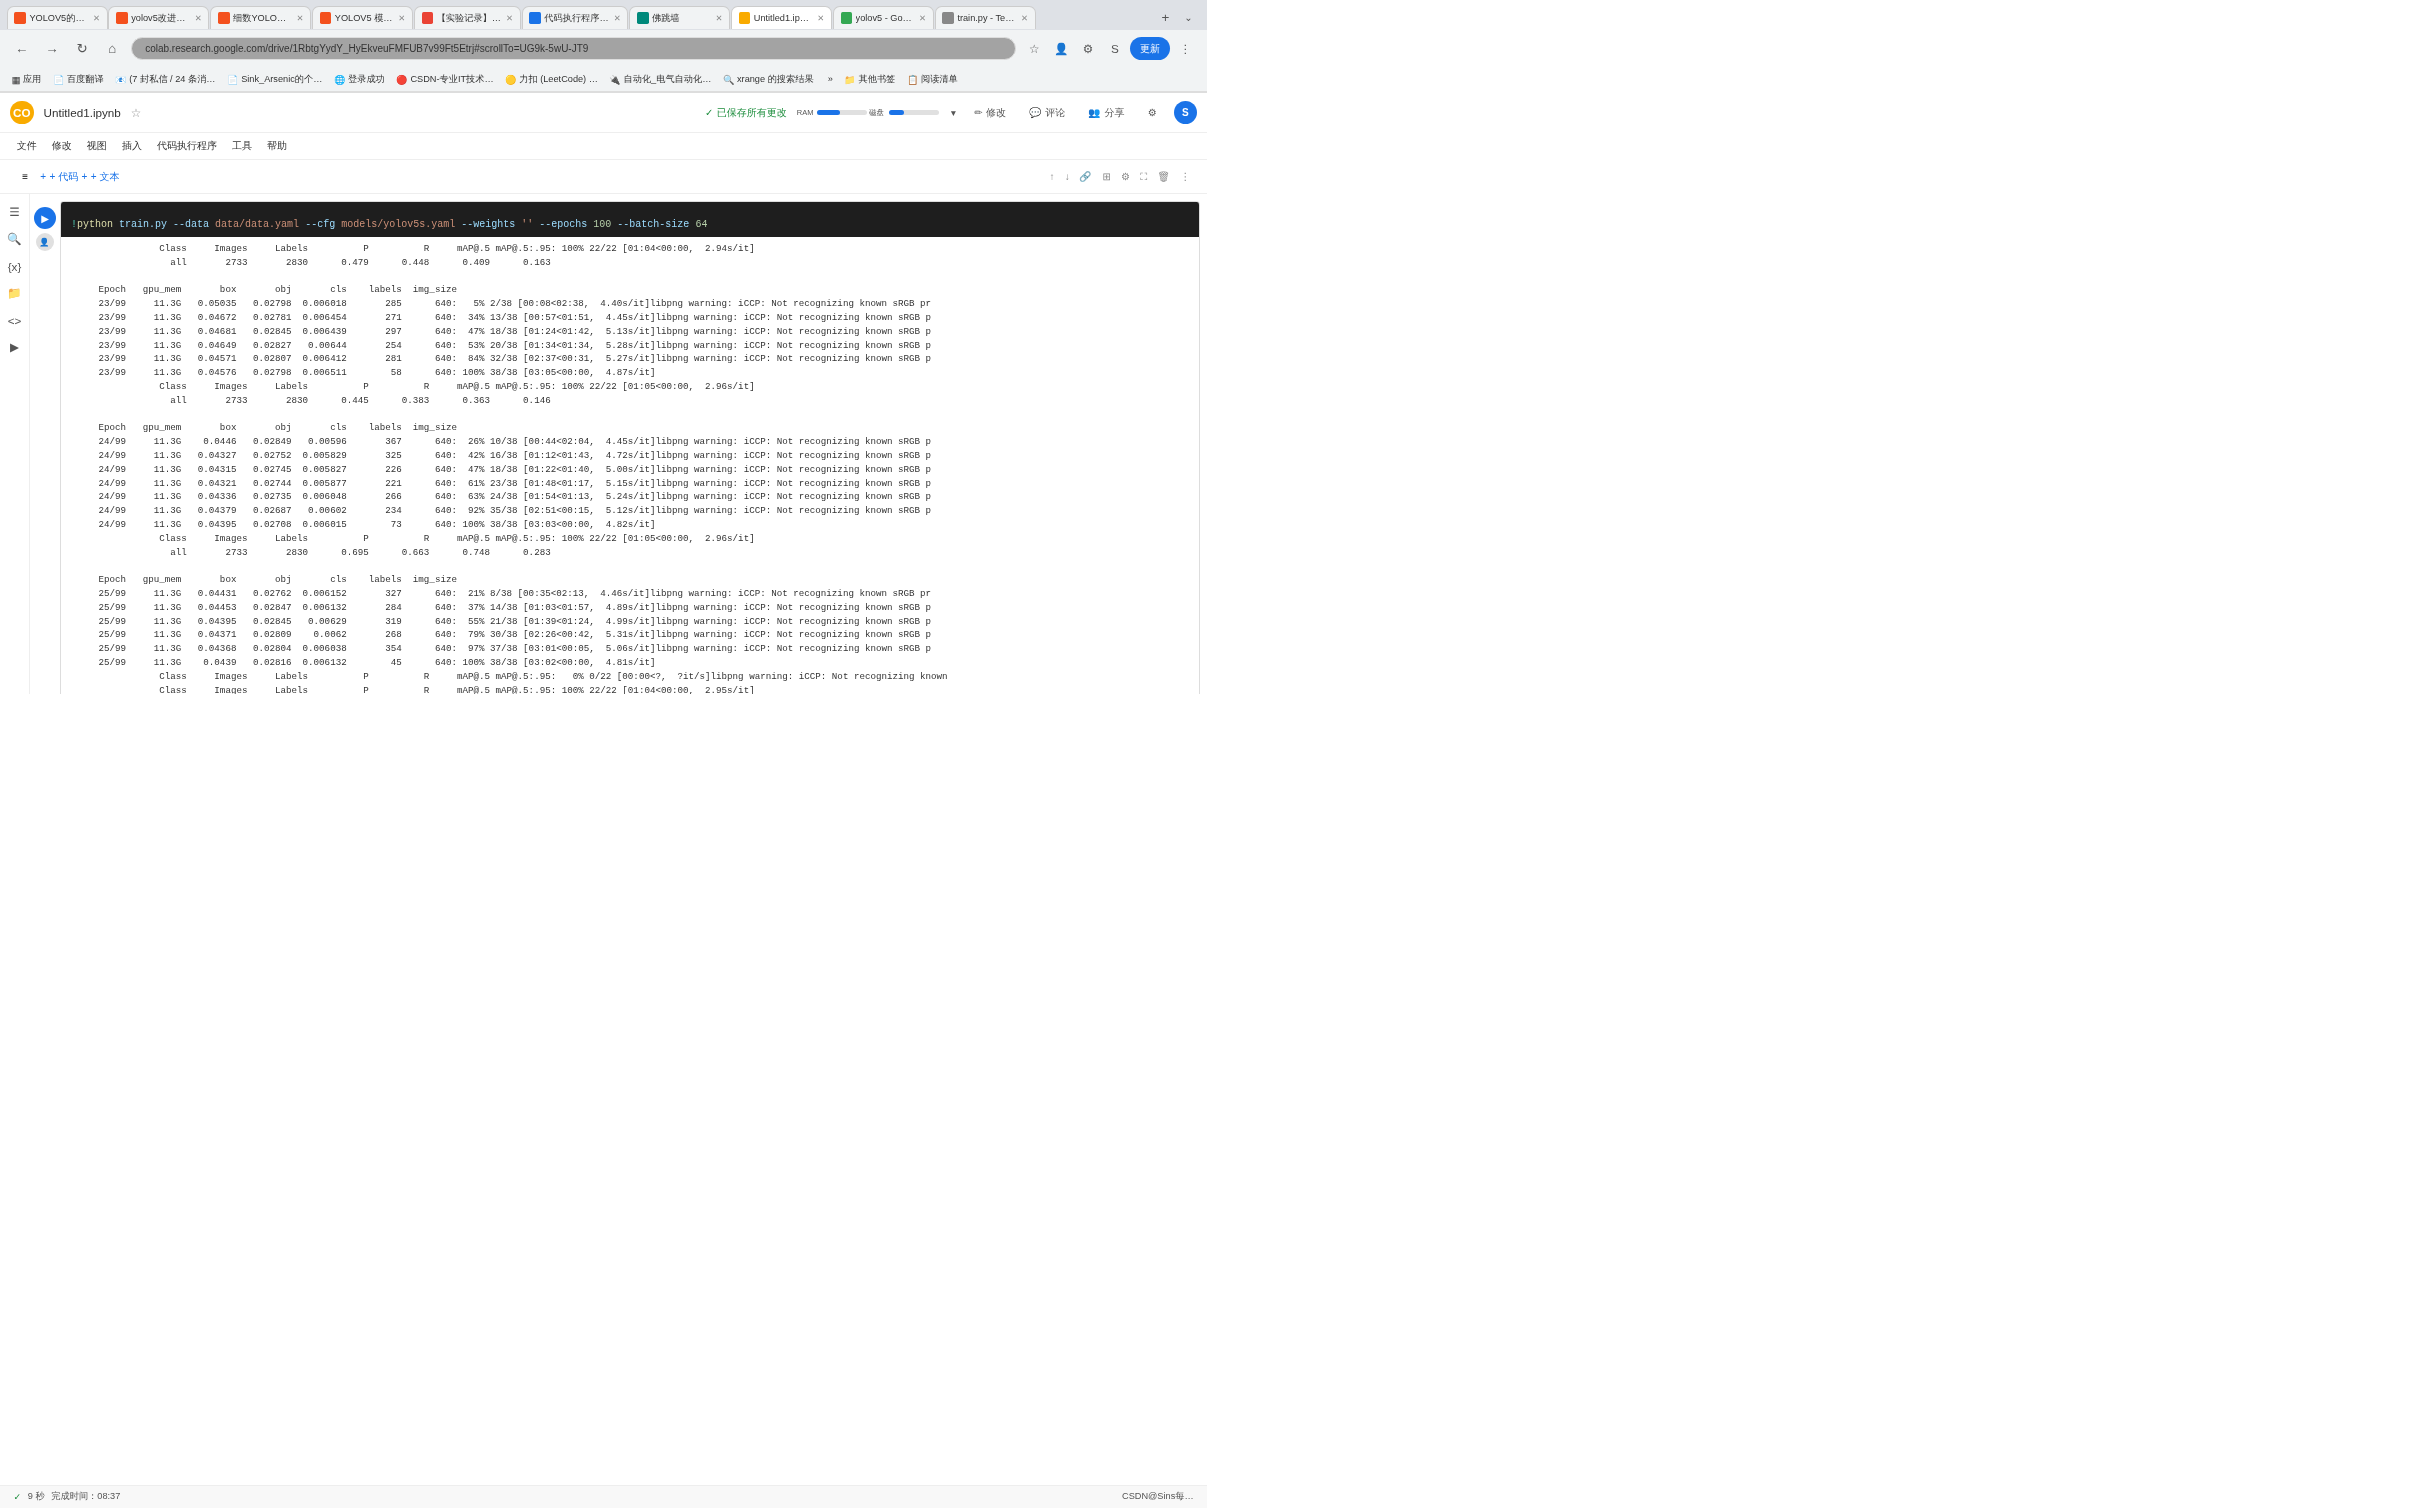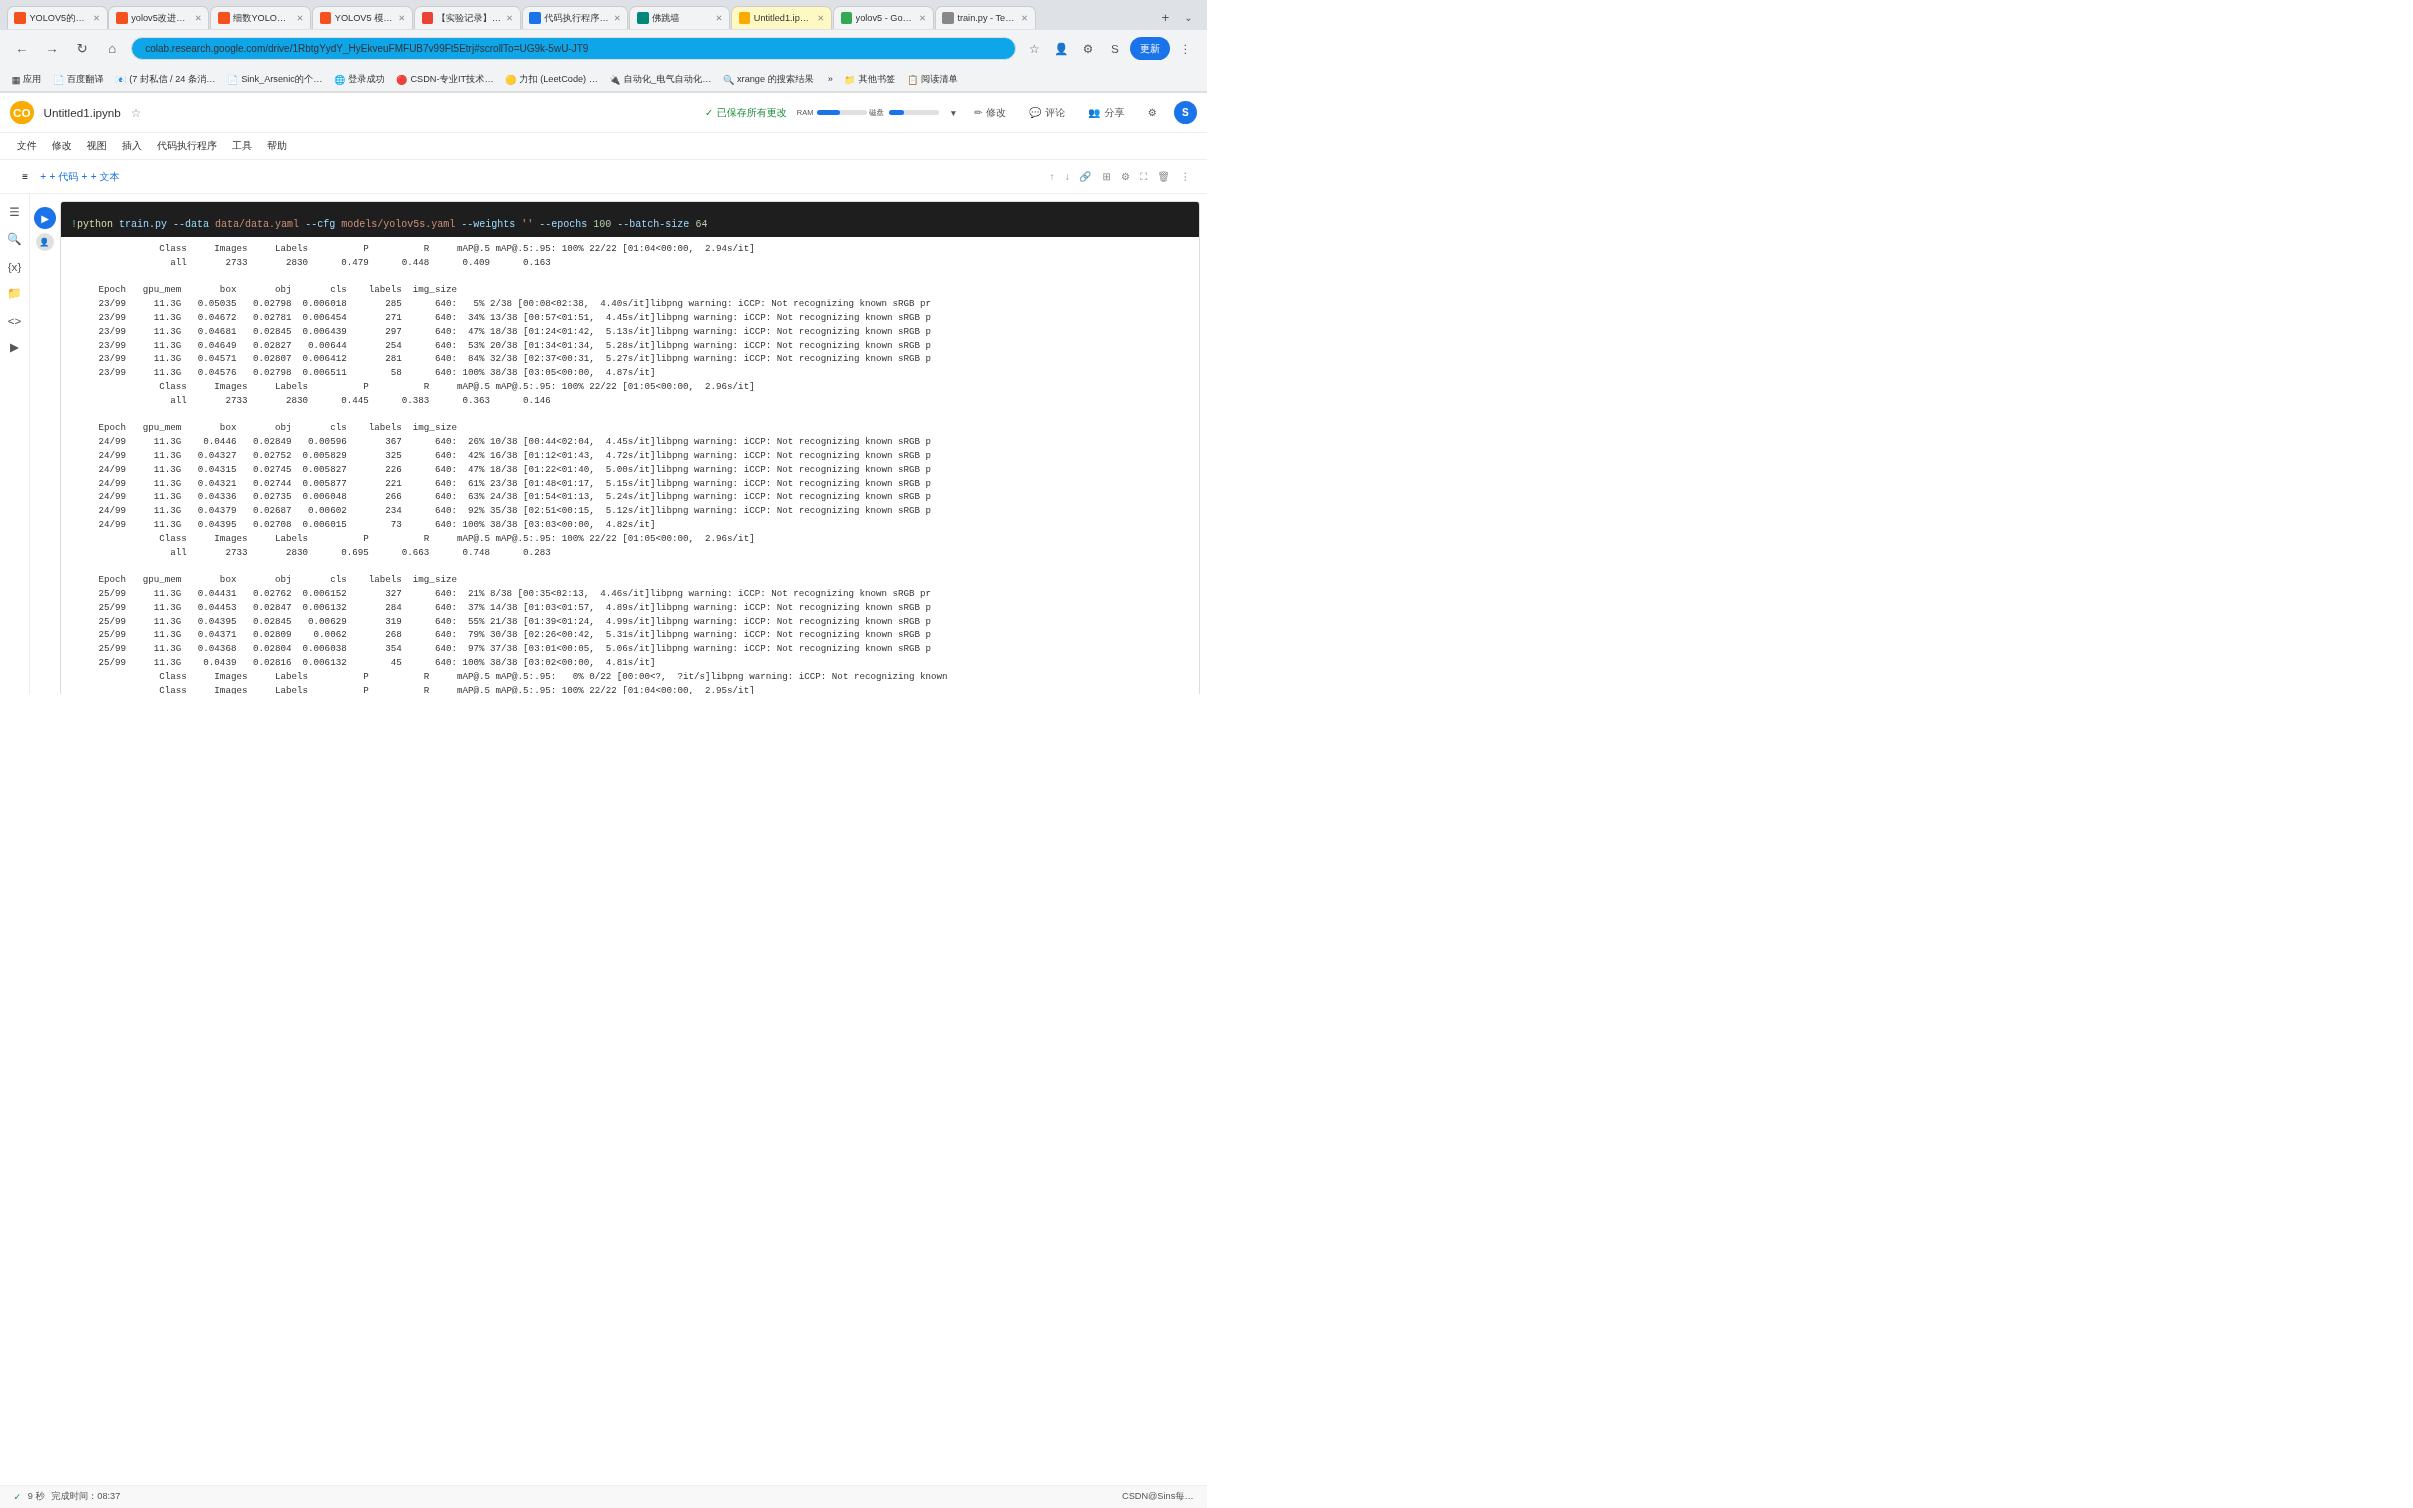--- a/index.html
+++ b/index.html
@@ -2,29 +2,29 @@
 <html style="font-size:13.4px"><head>
   <meta charset="utf-8">
   <style>
     * { margin: 0; padding: 0; box-sizing: border-box; }
     body { font-family: Arial, sans-serif; background: #fff; width: 1207px; height: 754px; overflow: hidden; font-size: 10px; }
 
     
     .browser-chrome { background: #f1f3f4; border-bottom: 0.8px solid #ddd; }
     .tab-bar { display: flex; align-items: center; padding: 5px 6.7px 0; background: #dee1e6; gap: 0.8px; height: 30px; }
     .tab { display: flex; align-items: center; background: #f1f3f4; border-radius: 6.7px 6.7px 0 0; padding: 0 6.7px; height: 23.5px; font-size: 9.2px; color: #333; min-width: 101px; max-width: 134px; cursor: pointer; gap: 3.4px; border: 0.8px solid #ccc; border-bottom: none; }
-    .tab.active { background: #fef9c3; color: #333; }
+    .tab.active { background: #ffffff; color: #333; }
     .tab-favicon { width: 11.7px; height: 11.7px; border-radius: 1.7px; flex-shrink: 0; }
     .tab-label { flex: 1; overflow: hidden; text-overflow: ellipsis; white-space: nowrap; font-size: 9.2px; }
     .tab-close { font-size: 8.4px; color: #888; cursor: pointer; margin-left: 1.7px; flex-shrink: 0; }
     .tab-new { background: none; border: none; padding: 3.4px 6.7px; cursor: pointer; font-size: 13.4px; color: #555; }
 
     .address-bar { display: flex; align-items: center; padding: 5px 10px; gap: 6.7px; background: #f1f3f4; height: 37px; }
     .nav-btn { background: none; border: none; cursor: pointer; color: #555; font-size: 13.4px; padding: 3.4px; border-radius: 50%; width: 23.5px; height: 23.5px; display: flex; align-items: center; justify-content: center; }
-    .address-input { flex: 1; background: #0ea5e9; border: 0.8px solid #ddd; border-radius: 17px; padding: 3.4px 13.4px; font-size: 10px; color: #333; height: 23.5px; }
+    .address-input { flex: 1; background: #a3a3a3; border: 0.8px solid #ddd; border-radius: 17px; padding: 3.4px 13.4px; font-size: 10px; color: #333; height: 23.5px; }
     .toolbar-icons { display: flex; gap: 3.4px; }
     .toolbar-icon-btn { background: none; border: none; cursor: pointer; color: #555; font-size: 11.7px; padding: 3.4px; width: 23.5px; height: 23.5px; display: flex; align-items: center; justify-content: center; border-radius: 50%; }
     .update-btn { background: #1a73e8; color: #fff; border: none; border-radius: 13.4px; padding: 3.4px 10px; font-size: 10px; cursor: pointer; }
 
     .bookmarks-bar { display: flex; align-items: center; padding: 1.7px 6.7px; gap: 3.4px; background: #f1f3f4; height: 25px; border-bottom: 0.8px solid #ddd; overflow: hidden; }
     .bookmark-item { display: flex; align-items: center; gap: 2.5px; padding: 1.7px 5px; border-radius: 3.4px; cursor: pointer; font-size: 9.2px; color: #333; white-space: nowrap; }
     .bookmark-icon { font-size: 9.2px; }
 
     
     .colab-header { display: flex; align-items: center; padding: 5px 10px; border-bottom: 0.8px solid #eee; height: 40px; gap: 10px; }

